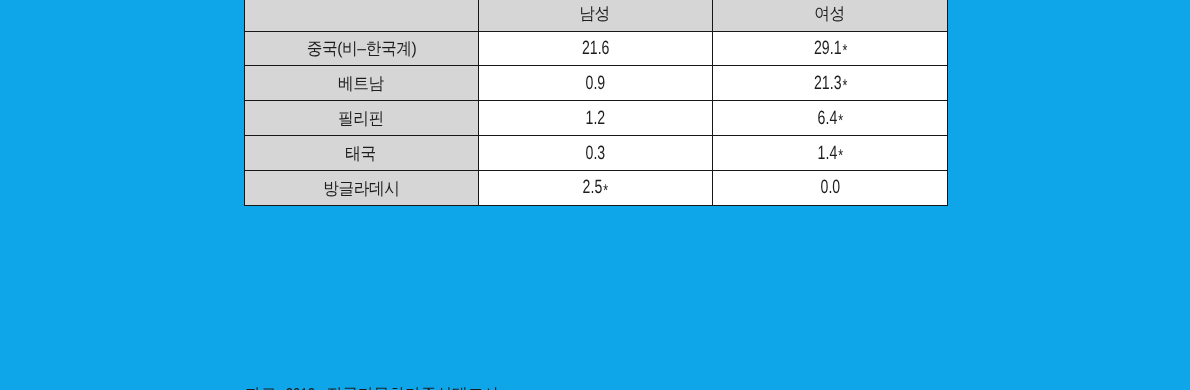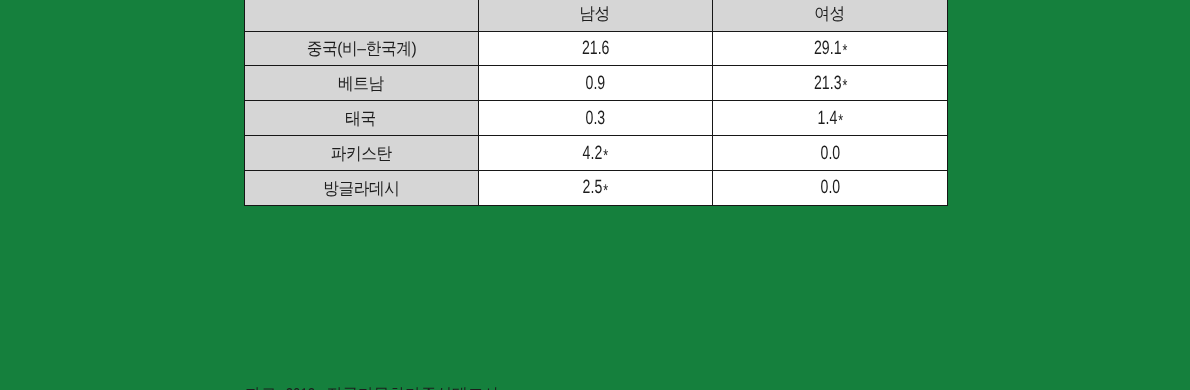--- a/index.html
+++ b/index.html
@@ -4,21 +4,21 @@
 <title>외국인 통계표</title>
 <style>
   html, body { margin:0; padding:0; }
   body {
     width:1190px; height:390px; overflow:hidden;
     background:#ffffff;
     font-family:"Liberation Sans", sans-serif;
     -webkit-font-smoothing:antialiased;
     text-rendering:geometricPrecision;
   }
-  .sheet { position:relative; width:1190px; height:390px; background:#15803d; overflow:hidden;text-decoration:underline; }
+  .sheet { position:relative; width:1190px; height:390px; background:#0ea5e9; overflow:hidden;text-decoration:underline; }
 
   
   table.stat {
     position:absolute; left:244.3px; top:-4.4px;
     border-collapse:collapse; table-layout:fixed;
   }
   table.stat td {
     border:1.4px solid #171717;
     height:33.9px;
     font-size:17px; font-weight:400; line-height:1;
@@ -64,28 +64,28 @@
           <td class="c0 lbl"><span class="kr">중국(비–한국계)</span></td>
           <td class="c1 val"><span class="num"><span class="numtext">21.6</span></span></td>
           <td class="c2 val"><span class="num"><span class="numtext">29.1</span><span class="ast">*</span></span></td>
         </tr>
     <tr class="row-body">
           <td class="c0 lbl"><span class="kr">베트남</span></td>
           <td class="c1 val"><span class="num"><span class="numtext">0.9</span></span></td>
           <td class="c2 val"><span class="num"><span class="numtext">21.3</span><span class="ast">*</span></span></td>
         </tr>
     <tr class="row-body">
+          <td class="c0 lbl"><span class="kr">필리핀</span></td>
+          <td class="c1 val"><span class="num"><span class="numtext">1.2</span></span></td>
+          <td class="c2 val"><span class="num"><span class="numtext">6.4</span><span class="ast">*</span></span></td>
+        </tr>
+    <tr class="row-body">
           <td class="c0 lbl"><span class="kr">태국</span></td>
           <td class="c1 val"><span class="num"><span class="numtext">0.3</span></span></td>
           <td class="c2 val"><span class="num"><span class="numtext">1.4</span><span class="ast">*</span></span></td>
-        </tr>
-    <tr class="row-body">
-          <td class="c0 lbl"><span class="kr">파키스탄</span></td>
-          <td class="c1 val"><span class="num"><span class="numtext">4.2</span><span class="ast">*</span></span></td>
-          <td class="c2 val"><span class="num"><span class="numtext">0.0</span></span></td>
         </tr>
     <tr class="row-body">
           <td class="c0 lbl"><span class="kr">방글라데시</span></td>
           <td class="c1 val"><span class="num"><span class="numtext">2.5</span><span class="ast">*</span></span></td>
           <td class="c2 val"><span class="num"><span class="numtext">0.0</span></span></td>
         </tr>
   </tbody>
     </table>
 
   <div class="note"><span>자료 : </span><span class="fnum">2012</span><span> 전국다문화가족실태조사</span></div>

